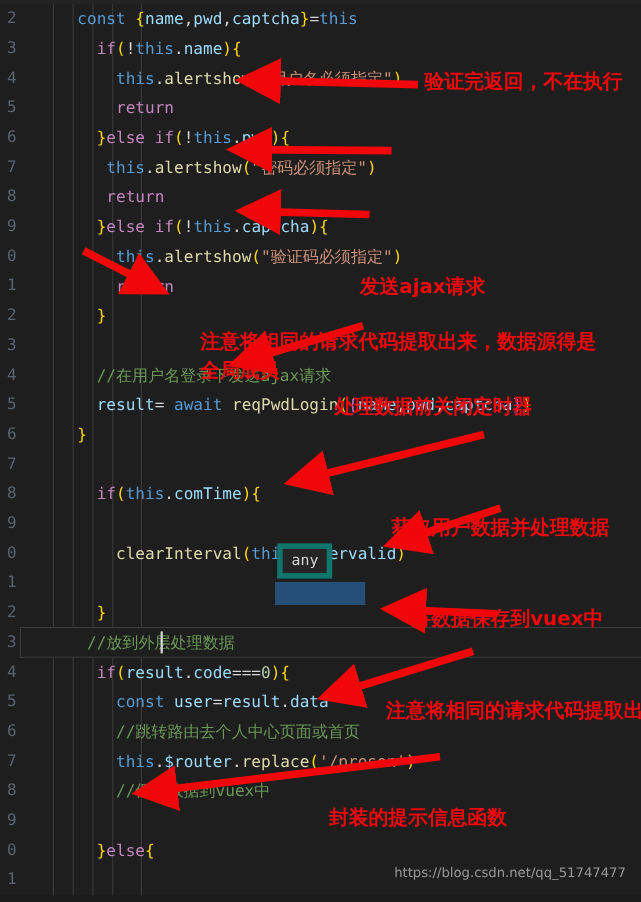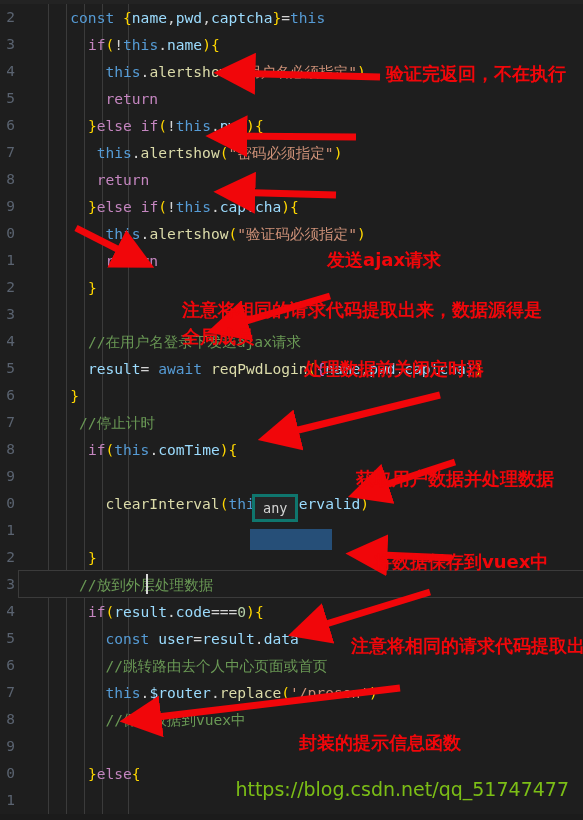--- a/index.html
+++ b/index.html
@@ -47,40 +47,40 @@
     border:1px solid #3b3b3b;background:#1e1e1e;z-index:2;
   }
   .caret{
     position:absolute;width:2px;height:20px;background:#d8d8d8;z-index:5;
   }
   
   .sel{position:absolute;background:#264f78;z-index:2;}
 
   
   .tip{
-    position:absolute;z-index:9;background:#252526;border:3px solid #0f766e;
+    position:absolute;z-index:9;background:#252526;border:5px solid #0f766e;
     color:#d4d4d4;font-size:13.5px;line-height:18px;padding:2px 8px;
     font-family:"DejaVu Sans Mono","Liberation Mono",monospace;
   }
 
   
   .anno{
     position:absolute;color:#f1060a;z-index:10;white-space:nowrap;
     font-family:"DejaVu Sans","Liberation Sans",sans-serif;
     font-size:18px;font-weight:700;
   }
 
   
   .arrows{position:absolute;inset:0;z-index:8;pointer-events:none;}
 
   
   .wm{
-    position:absolute;right:14px;bottom:20px;color:#84cc16;
+    position:absolute;right:14px;bottom:20px;color:#a3a3a3;
     font-family:"DejaVu Sans","Liberation Sans",sans-serif;
-    font-size:19px;z-index:11;opacity:.92;
+    font-size:12px;z-index:11;opacity:.92;
   }
   .bottombar{position:absolute;left:0;bottom:0;width:583px;height:6px;background:#1b1b1b;z-index:12;}
   .topbar{position:absolute;left:0;top:0;width:583px;height:4px;background:#232323;z-index:12;}
 </style>
 </head>
 <body>
 
 <div id="editor">
 
   <div class="topbar"></div>
@@ -140,21 +140,20 @@
       <div class="cline" style="top: 139px;">           <span class="kw">this</span><span class="pun">.</span><span class="fn">alertshow</span><span class="brkY">(</span><span class="str">"密码必须指定"</span><span class="brkY">)</span></div>
       <div class="cline" style="top: 166px;">           <span class="ctrl">return</span></div>
       <div class="cline" style="top: 193px;">          <span class="brkY">}</span><span class="ctrl">else</span> <span class="ctrl">if</span><span class="brkY">(</span><span class="pun">!</span><span class="kw">this</span><span class="pun">.</span><span class="var">captcha</span><span class="brkY">)</span><span class="brkY">{</span></div>
       <div class="cline" style="top: 220px;">            <span class="kw">this</span><span class="pun">.</span><span class="fn">alertshow</span><span class="brkY">(</span><span class="str">"验证码必须指定"</span><span class="brkY">)</span></div>
       <div class="cline" style="top: 247px;">            <span class="ctrl">return</span></div>
       <div class="cline" style="top: 274px;">          <span class="brkY">}</span></div>
       <div class="cline" style="top: 301px;"></div>
       <div class="cline" style="top: 328px;">          <span class="cmt">//在用户名登录下发送ajax请求</span></div>
       <div class="cline" style="top: 355px;">          <span class="var">result</span><span class="pun">=</span> <span class="kw">await</span> <span class="fn">reqPwdLogin</span><span class="brkY">(</span><span class="brkM">{</span><span class="var">name</span><span class="pun">,</span><span class="var">pwd</span><span class="pun">,</span><span class="var">captcha</span><span class="brkM">}</span><span class="brkY">)</span></div>
       <div class="cline" style="top: 382px;">        <span class="brkY">}</span></div>
-      <div class="cline" style="top: 409px;">         <span class="cmt">//停止计时</span></div>
       <div class="cline" style="top: 436px;">          <span class="ctrl">if</span><span class="brkY">(</span><span class="kw">this</span><span class="pun">.</span><span class="var">comTime</span><span class="brkY">)</span><span class="brkY">{</span></div>
       <div class="cline" style="top: 490px;">            <span class="fn">clearInterval</span><span class="brkY">(</span><span class="kw">this</span><span class="pun">.</span><span class="var">Intervalid</span><span class="brkY">)</span></div>
       <div class="cline" style="top: 544px;">          <span class="brkY">}</span></div>
       <div class="cline" style="top: 571px;">         <span class="cmt">//放到外层处理数据</span></div>
       <div class="cline" style="top: 598px;">          <span class="ctrl">if</span><span class="brkY">(</span><span class="var">result</span><span class="pun">.</span><span class="var">code</span><span class="pun">===</span><span class="num">0</span><span class="brkY">)</span><span class="brkY">{</span></div>
       <div class="cline" style="top: 652px;">            <span class="cmt">//跳转路由去个人中心页面或首页</span></div>
       <div class="cline" style="top: 625px;">            <span class="kw">const</span> <span class="var">user</span><span class="pun">=</span><span class="var">result</span><span class="pun">.</span><span class="var">data</span></div>
       <div class="cline" style="top: 679px;">            <span class="kw">this</span><span class="pun">.</span><span class="var">$router</span><span class="pun">.</span><span class="fn">replace</span><span class="brkY">(</span><span class="str">'/proson'</span><span class="brkY">)</span></div>
       <div class="cline" style="top: 706px;">            <span class="cmt">//保存数据到vuex中</span></div>
       <div class="cline" style="top: 733px;"></div>

